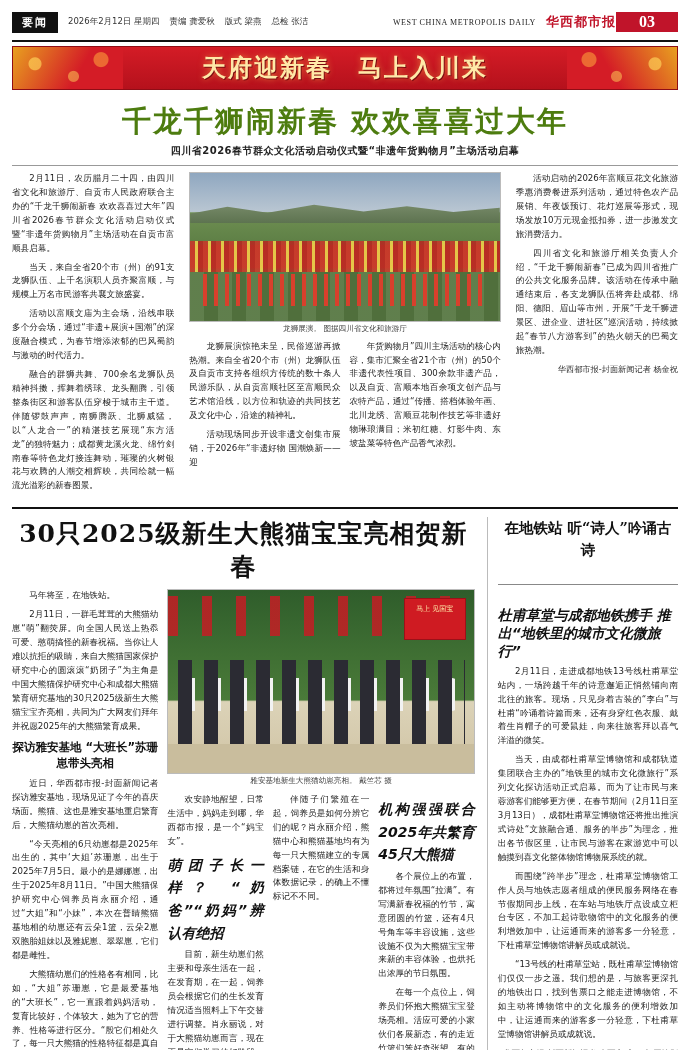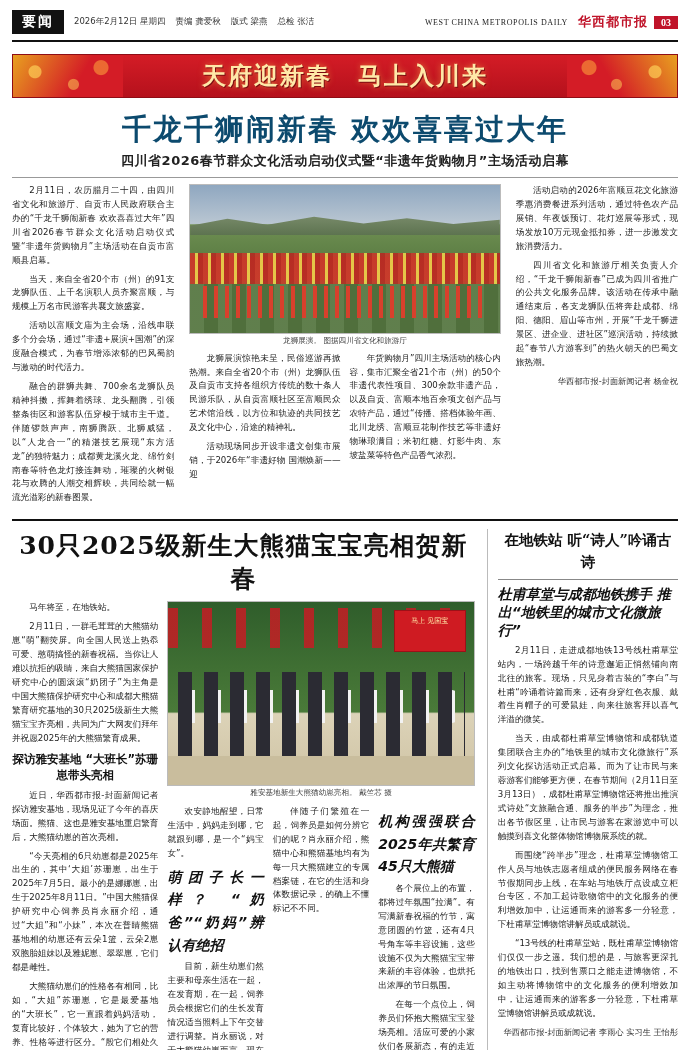--- a/index.html
+++ b/index.html
@@ -23,21 +23,21 @@
   .masthead {
     display: flex;
     align-items: center;
     border-bottom: 2px solid #111;
     padding-bottom: 4px;
     height: 34px;
   }
   .mast-badge {
     background: #111;
     color: #fff;
-    font-size: 14px;
+    font-size: 11px;
     font-weight: bold;
     letter-spacing: 2px;
     padding: 3px 10px;
     margin-right: 10px;
     font-family: "DejaVu Sans", sans-serif;
   }
   .mast-meta {
     font-size: 8.5px;
     color: #333;
     display: flex;
@@ -51,34 +51,33 @@
     letter-spacing: .6px;
     color: #222;
     margin-right: 10px;
     font-family: "Liberation Serif", serif;
   }
   .mast-logo {
     font-size: 13px;
     font-weight: bold;
     color: #c0142a;
     letter-spacing: 1px;
-    margin-right: 6px;
   }
   .mast-page {
     background: #c0142a;
     color: #fff;
-    font-size: 10px;
-    font-weight: bold;
-    padding: 1px 7px;
+    font-size: 16px;
+    font-weight: bold;
+    padding: 1px 23px;
     font-family: "Liberation Serif", serif;
   }
 
   
   .banner {
-    margin-top: 12px;
+    margin-top: 4px;
     height: 44px;
     background: linear-gradient(180deg,#d41c26 0%, #b5111c 100%);
     border: 1px solid #8f0d16;
     position: relative;
     overflow: hidden;
     display: flex;
     align-items: center;
     justify-content: center;
   }
   .banner::before, .banner::after {
@@ -111,25 +110,25 @@
   }
 
   
   .headline {
     text-align: center;
     margin: 12px 0 2px;
     font-family: "DejaVu Serif", "Liberation Serif", serif;
     font-size: 29px;
     font-weight: bold;
     letter-spacing: 2px;
-    color: #0c4a6e;
+    color: #4d7c0f;
   }
   .subhead {
     text-align: center;
-    font-size: 13px;
+    font-size: 10px;
     font-weight: bold;
     color: #222;
     letter-spacing: .5px;
     margin-bottom: 7px;
   }
   .rule-thin { border-top: 1px solid #999; margin: 6px 0; }
 
   
   .top-article {
     display: grid;
@@ -202,22 +201,22 @@
     margin-bottom: 6px;
   }
   .headline3 {
     font-family: "DejaVu Serif", "Liberation Serif", serif;
     font-size: 14.5px;
     font-weight: bold;
     text-align: center;
     line-height: 1.5;
     color: #111;
     border-bottom: 1px solid #888;
-    padding-bottom: 6px;
-    margin-bottom: 6px;
+    padding-bottom: 23px;
+    margin-bottom: 22px;
   }
 
   .panda-layout {
     display: grid;
     grid-template-columns: 1fr 2.1fr;
     gap: 9px;
   }
   .photo-panda {
     width: 100%;
     height: 185px;
@@ -226,21 +225,21 @@
     overflow: hidden;
     background: linear-gradient(180deg,#2f5d2b 0%, #3f6f33 35%, #4a7a39 60%, #dcd3b8 61%, #cfc3a4 100%);
   }
   .photo-panda .lanterns {
     position: absolute; top: 6px; left: 0; right: 0; height: 40px;
     background: repeating-linear-gradient(90deg, #c41d24 0 10px, transparent 10px 34px);
     opacity: .85;
   }
   .photo-panda .banner-red {
     position: absolute; top: 8px; right: 8px;
-    width: 72px; height: 42px; background: #cf1b22; border: 1px solid #9c1118;
+    width: 62px; height: 42px; background: #cf1b22; border: 1px solid #9c1118;
     color: #ffe9a8; font-size: 7px; text-align: center; padding-top: 5px; line-height: 1.5;
   }
   .photo-panda .row-people {
     position: absolute; bottom: 16%; left: 3%; right: 3%; height: 46%;
     background: repeating-linear-gradient(90deg,#2b2b33 0 14px, rgba(0,0,0,0) 14px 26px);
   }
   .photo-panda .pandas {
     position: absolute; bottom: 34%; left: 5%; right: 5%; height: 18%;
     background: repeating-linear-gradient(90deg,#f2f2f2 0 11px, rgba(0,0,0,0) 11px 26px);
     border-radius: 6px;
@@ -370,21 +369,21 @@
             <div class="banner-red">马上
 见国宝</div>
             <div class="pandas"></div>
             <div class="row-people"></div>
             <div class="ground"></div>
           </div>
           <div class="cap">雅安基地新生大熊猫幼崽亮相。 戴竺芯 摄</div>
 
           <div class="three-col">
             <div class="col">
-              <p>欢安静地醒望，日常生活中，妈妈走到哪，它就跟到哪，是一个“妈宝女”。</p>
+              <p>欢安静地醒望，日常生活中，妈妈走到哪，华西都市报，是一个“妈宝女”。</p>
               <div class="sub-title">萌团子长一样？
 “奶爸”“奶妈”辨认有绝招</div>
               <p>目前，新生幼崽们然主要和母亲生活在一起，在发育期，在一起，饲养员会根据它们的生长发育情况适当照料上下午交替进行调整。肖永丽说，对于大熊猫幼崽而言，现在正是它们学习的好阶段，与母亲生活在一起，它们可以学习更多的知识，比如爬树、打斗等习性。</p>
             </div>
             <div class="col">
               <p>伴随子们繁殖在一起，饲养员是如何分辨它们的呢？肖永丽介绍，熊猫中心和熊猫基地均有为每一只大熊猫建立的专属档案链，在它的生活和身体数据记录，的确上不懂标记不不同。</p>
             </div>
             <div class="col">
               <div class="sub-title">机构强强联合
 2025年共繁育45只大熊猫</div>

